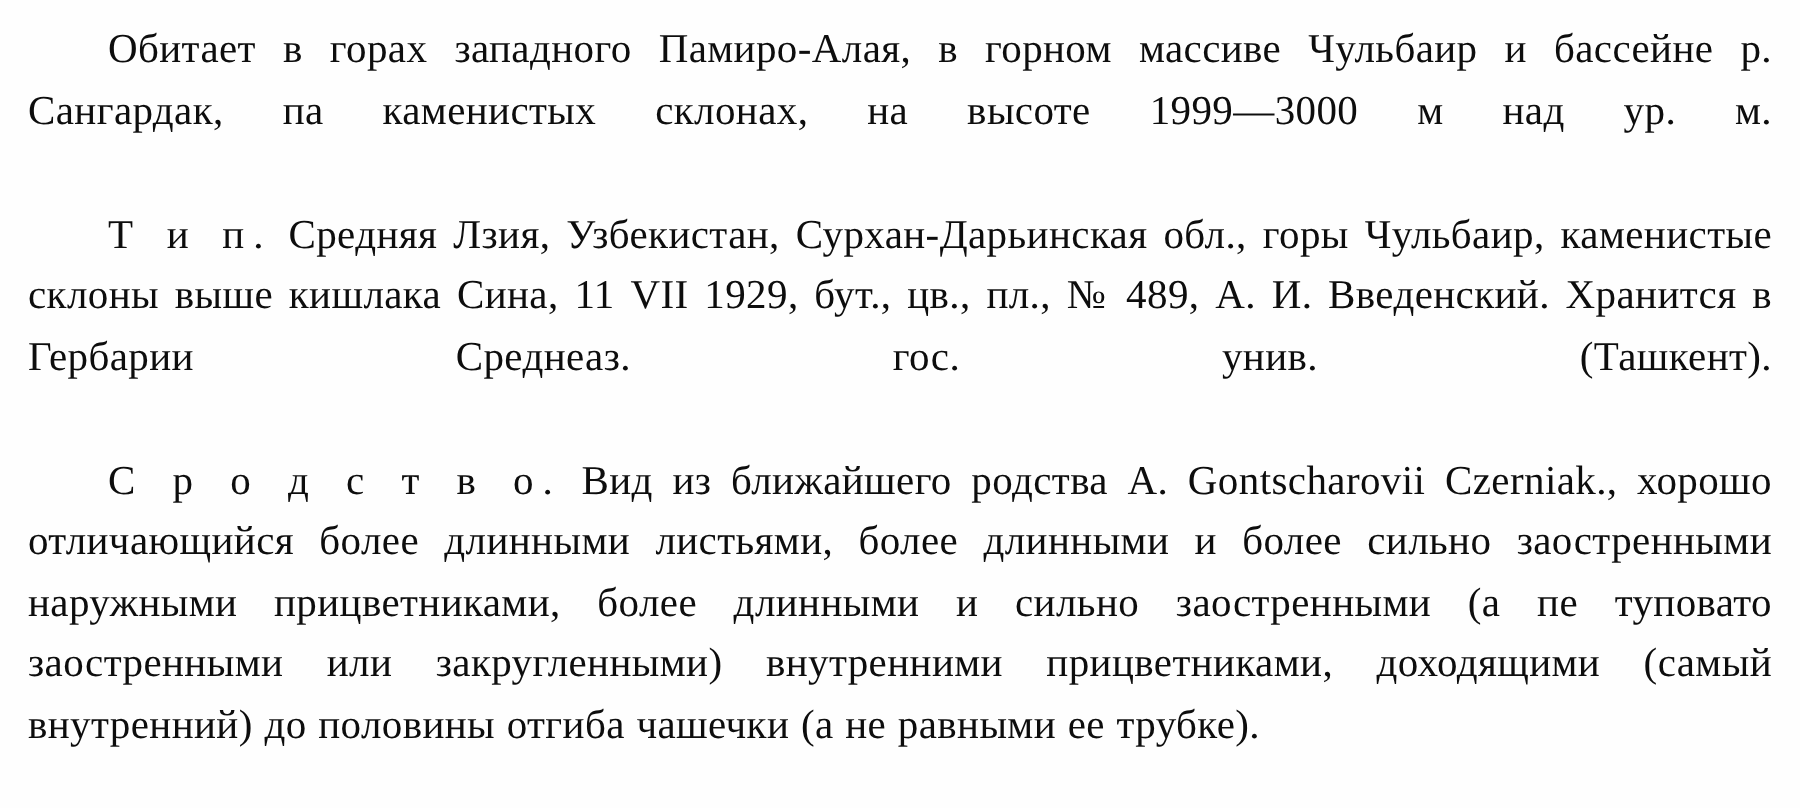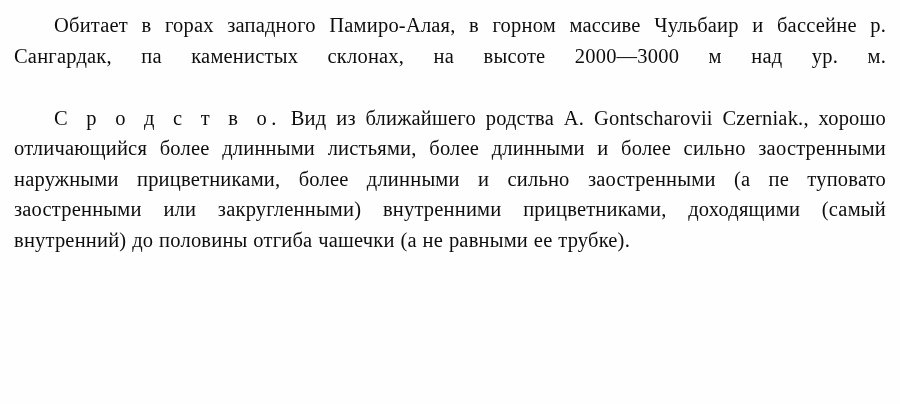--- a/index.html
+++ b/index.html
@@ -48,18 +48,19 @@
   }
   .nojust::after {
     content: none;
   }
 </style>
 </head>
 <body>
 
 <div id="page">
 
-  <p class="para"><span>Обитает в горах западного Памиро-Алая, в горном массиве Чульбаир и бассейне р. Сангардак, па каменистых склонах, на высоте 2000—3000 м над ур. м.</span></p>
+  <p class="para"><span>Обитает в горах западного Памиро-Алая, в горном массиве Чульбаир и бассейне р. Сангардак, па каменистых склонах, на высоте 1999—3000 м над ур. м.</span></p>
 
+  <p class="para"><span class="sp">Т и п.</span><span> Средняя Лзия, Узбекистан, Сурхан-Дарьинская обл., горы Чульбаир, каменистые склоны выше кишлака Сина, 11 VII 1929, бут., цв., пл., № 489, А. И. Введенский. Хранится в Гербарии Среднеаз. гос. унив. (Ташкент).</span></p>
 
   <p class="para nojust"><span class="sp">С р о д с т в о.</span><span> Вид из ближайшего родства </span><span class="ital">A. Gontscharovii</span><span> Czerniak., хорошо отличающийся более длинными листьями, более длинными и более сильно заостренными наружными прицветниками, более длинными и сильно заостренными (а пе туповато заостренными или закругленными) внутренними прицветниками, доходящими (самый внутренний) до половины отгиба чашечки (а не равными ее трубке).</span></p>
 
 </div>
 
 </body></html>

